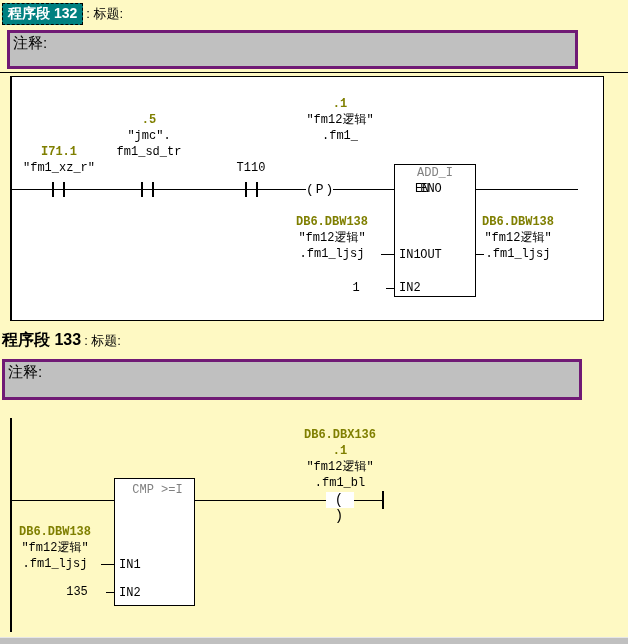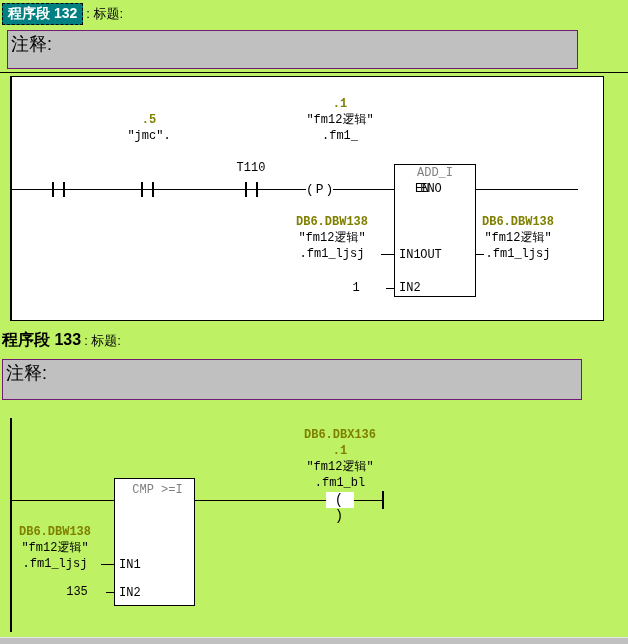--- a/index.html
+++ b/index.html
@@ -1,27 +1,27 @@
 <!DOCTYPE html>
 <html><head>
 <meta charset="utf-8">
 <style>
   html,body{margin:0;padding:0;background:#fff;}
   *{box-sizing:border-box;}
-  .screen{position:relative;width:628px;height:644px;background:#bef264;overflow:hidden;
+  .screen{position:relative;width:628px;height:644px;background:#fef9c3;overflow:hidden;
           font-family:"Liberation Sans","DejaVu Sans",sans-serif;}
   
   .net-header{position:absolute;left:2px;white-space:nowrap;}
   .badge{display:inline-block;background:#008080;color:#fff;font-weight:bold;font-size:14px;
          padding:1px 5px;border:1px dashed #000;}
   .h-bold{font-weight:bold;font-size:16px;color:#000;}
   .h-suffix{font-size:13px;color:#000;margin-left:3px;}
   
-  .comment-box{position:absolute;background:#C0C0C0;border:1px solid #701a75;
-               font-size:18px;color:#000;padding:1px 3px;}
+  .comment-box{position:absolute;background:#C0C0C0;border:3px solid #701a75;
+               font-size:15px;color:#000;padding:1px 3px;}
   
   .hline{position:absolute;height:1px;background:#000;}
   .vline{position:absolute;width:2px;background:#000;}
   .cbar{position:absolute;width:2px;height:15px;background:#000;}
   .mono{font-family:"Liberation Mono","DejaVu Sans Mono",monospace;font-size:12px;line-height:16px;color:#000;}
   .lbl{position:absolute;text-align:center;white-space:nowrap;}
   .lbl div{height:16px;}
   .addr{color:#7F7F00;font-weight:bold;}
   .rt{text-align:center;}
   .box{position:absolute;border:1px solid #000;background:#fff;}
@@ -47,26 +47,31 @@
 
   <div class="divider" style="top:72px;"></div>
 
   <div class="ladder-area" style="left:10px;top:76px;width:594px;height:245px;"></div>
 
   <div class="hline" style="left:11px;top:189px;width:383px;"></div>
   <div class="hline" style="left:476px;top:189px;width:102px;"></div>
 
   <div class="cbar" style="left:52px;top:182px;"></div>
   <div class="cbar" style="left:63px;top:182px;"></div>
+  <div class="lbl mono" style="left:9px;top:144px;width:100px;">
+    <div class="addr">I71.1</div>
+    <div>"fm1_xz_r"</div>
+  </div>
 
   <div class="cbar" style="left:141px;top:182px;"></div>
   <div class="cbar" style="left:152px;top:182px;"></div>
   <div class="lbl mono" style="left:97px;top:112px;width:104px;">
     <div class="addr">.5</div>
     <div>"jmc".</div>
+    <div>fm1_sd_tr</div>
   </div>
 
   <div class="cbar" style="left:245px;top:182px;"></div>
   <div class="cbar" style="left:256px;top:182px;"></div>
   <div class="lbl mono" style="left:201px;top:160px;width:100px;">
     <div>T110</div>
   </div>
 
   <div class="sym mono" style="left:306px;top:182px;width:27px;height:15px;line-height:15px;font-size:13px;">(P)</div>
   <div class="lbl mono" style="left:288px;top:96px;width:104px;">

